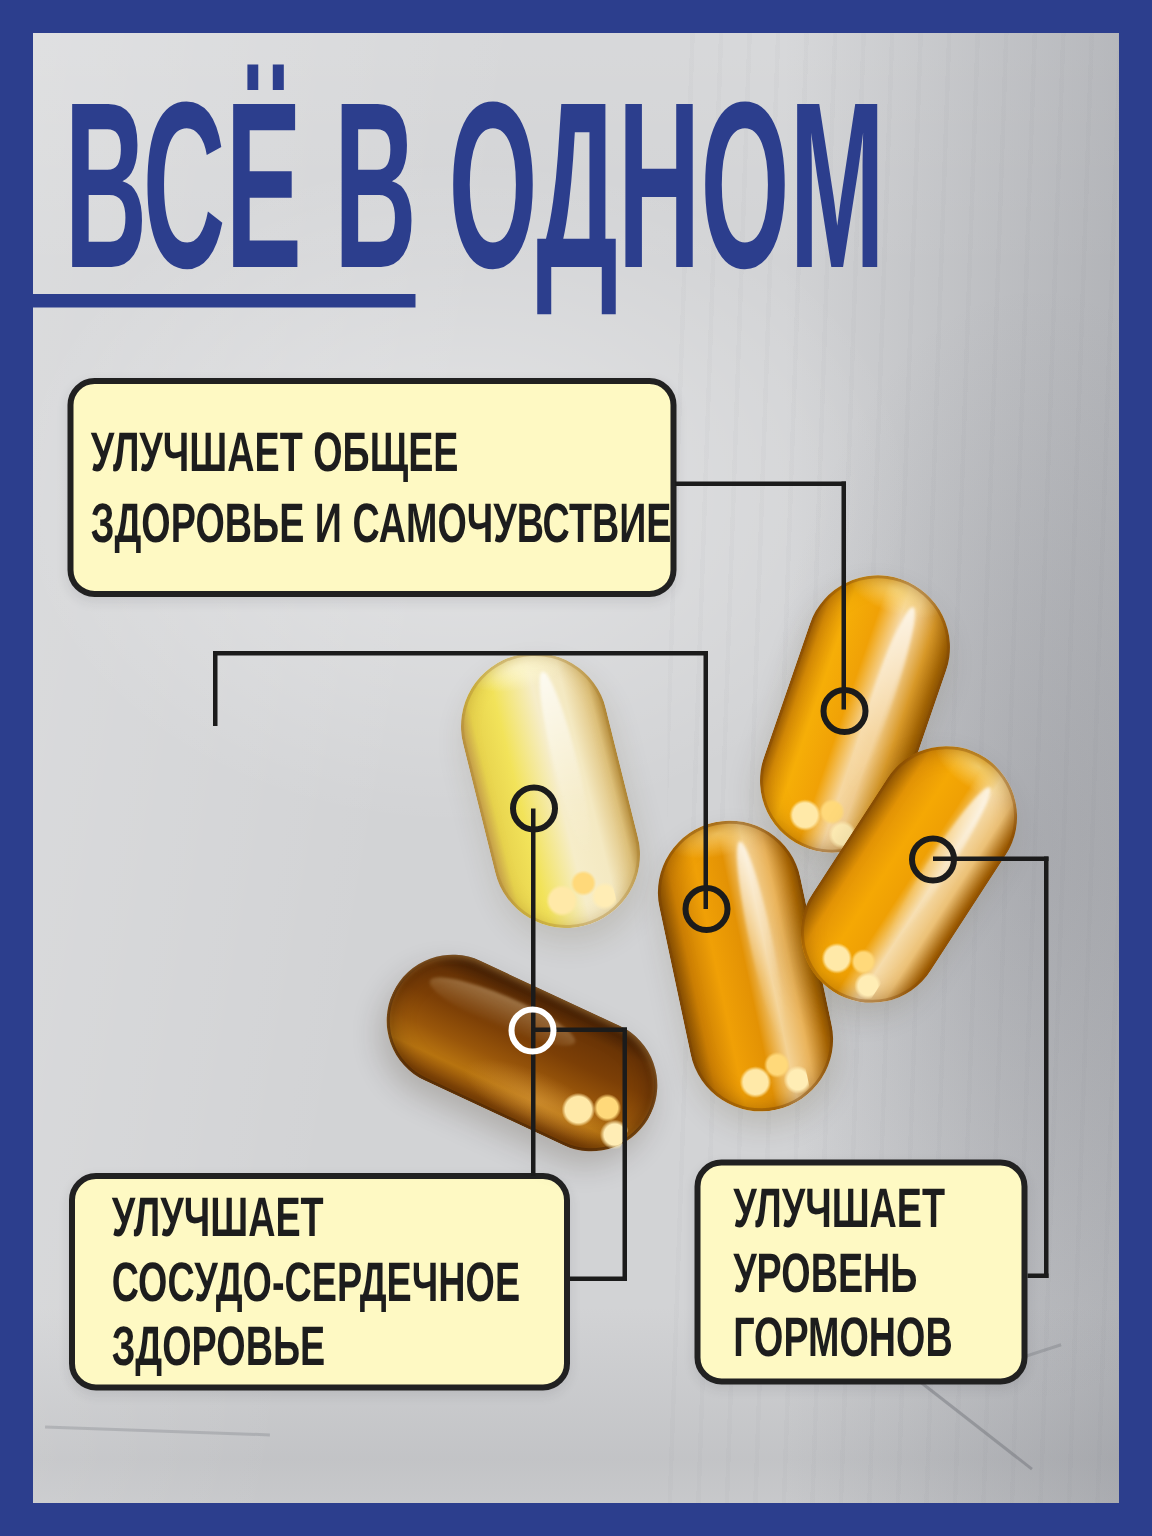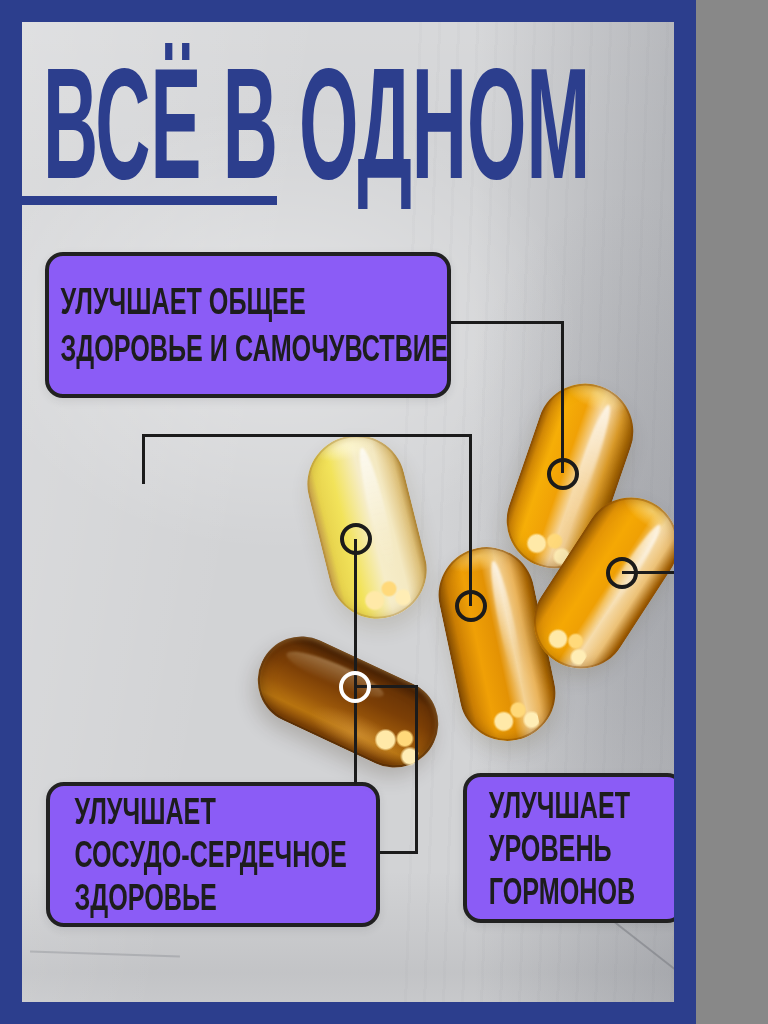--- a/index.html
+++ b/index.html
@@ -1,17 +1,17 @@
 <!DOCTYPE html>
 <html><head>
 <meta charset="utf-8">
 <style>
   html,body{margin:0;padding:0;background:#888;}
   #poster{
-    position:relative;width:696px;height:1024px;overflow:hidden;
+    position:relative;width:768px;height:1024px;overflow:hidden;
     background:#d2d3d5;
     font-family:"Liberation Sans", sans-serif;
   }
   
   .bgfx{
     position:absolute;inset:0;z-index:1;pointer-events:none;
     background:
       radial-gradient(ellipse 430px 320px at 40% 32%, rgba(255,255,255,.38), transparent 70%),
       radial-gradient(ellipse 260px 520px at 90% 55%, rgba(80,82,92,.16), transparent 72%),
       linear-gradient(100deg, rgba(255,255,255,.22) 0%, transparent 38%),
@@ -26,21 +26,21 @@
   .crack.k1{left:588px;top:944px;width:112px;transform:rotate(38deg);}
   .crack.k2{left:641px;top:906px;width:68px;transform:rotate(-18deg);opacity:.7;}
   .crack.k3{left:30px;top:953px;width:150px;transform:rotate(2deg);opacity:.6;}
 
   
   .title-svg{position:absolute;left:43px;top:50px;z-index:4;overflow:visible;}
   .title-underline{position:absolute;left:22px;top:196px;width:255px;height:9px;background:#2c3e8d;z-index:4;}
 
   
   .callout{
-    position:absolute;z-index:5;background:#8b5cf6;border:4px solid #212121;border-radius:18px;
+    position:absolute;z-index:5;background:#fef9c3;border:4px solid #212121;border-radius:18px;
     box-sizing:border-box;display:flex;flex-direction:column;justify-content:center;
     box-shadow:0 3px 8px rgba(40,40,45,.10);
   }
   .callout .lines{transform:scaleX(.68);transform-origin:left center;white-space:nowrap;}
   .callout .ln{
     font-weight:bold;color:#1d1d1d;font-size:37px;line-height:43px;letter-spacing:0;
   }
   .b1{left:45px;top:252px;width:406px;height:146px;}
   .b1 .ln{line-height:47px;}
   .b1 .lines{padding-left:17px;}

